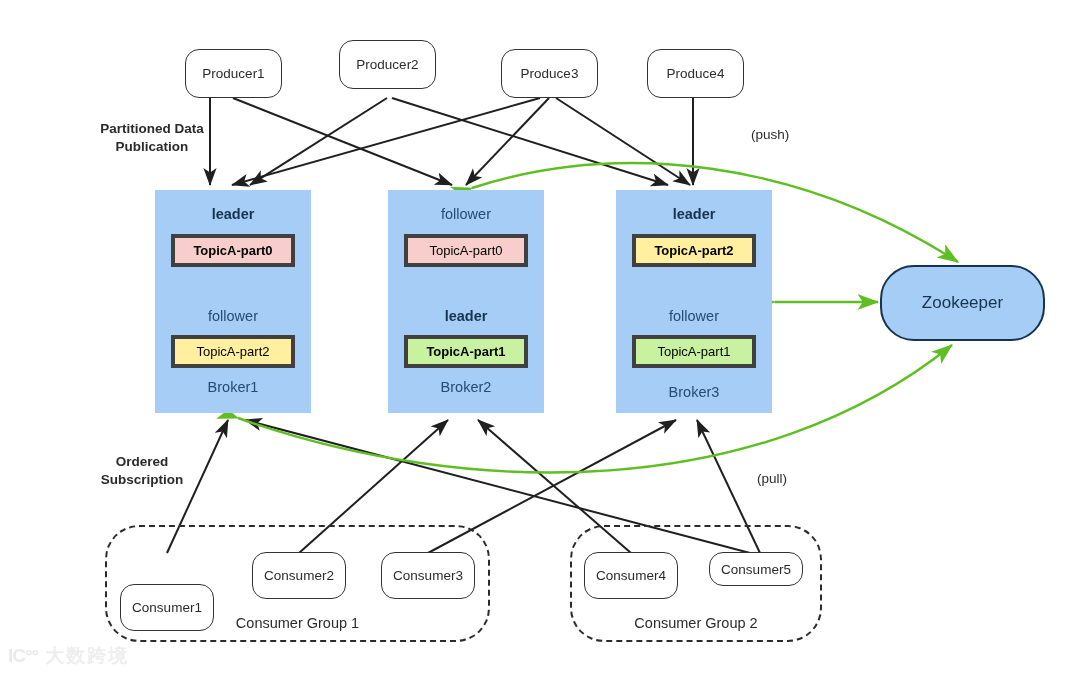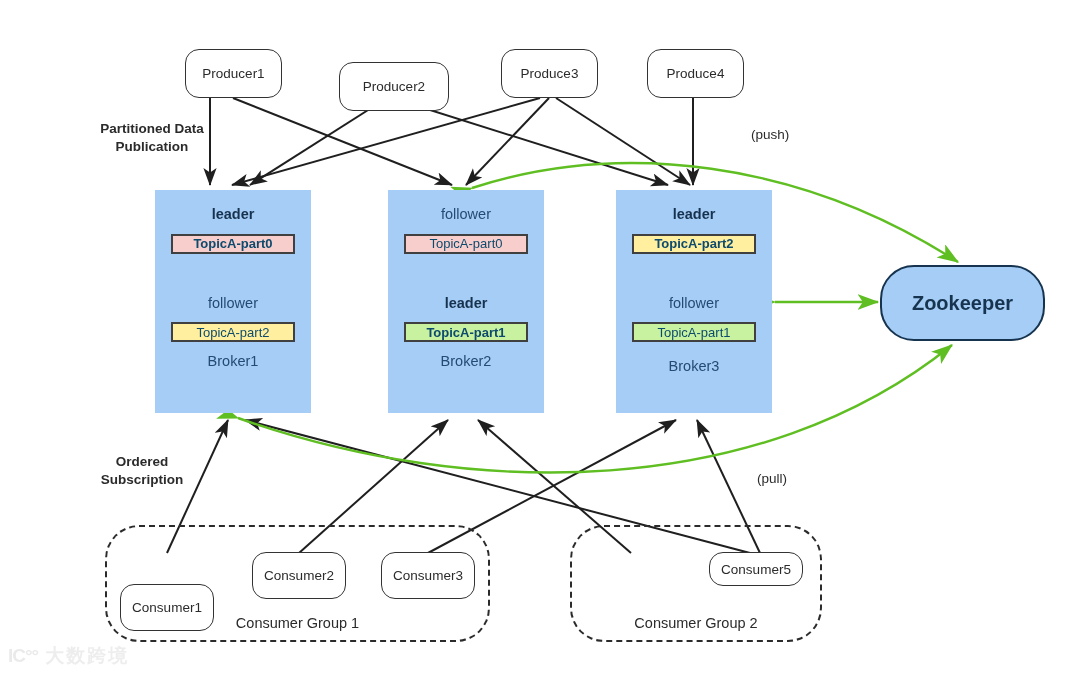--- a/index.html
+++ b/index.html
@@ -15,31 +15,31 @@
   .cap{border:1.6px solid #333333;border-radius:14px;background:#ffffff;
        color:#2b2b2b;font-size:13.5px;}
 
   
   .broker{background:#a5cdf5;border:0;flex-direction:column;
           justify-content:flex-start;color:#1d3b5c;}
   .broker .role{font-size:14.5px;line-height:1;color:#234b73;}
   .broker .role.lead{font-weight:bold;color:#17324f;}
   .broker .bname{font-size:14.5px;color:#234b73;}
 
-  .part{box-sizing:border-box;border:2px solid #404040;display:flex;
+  .part{box-sizing:border-box;border:4px solid #404040;display:flex;
         align-items:center;justify-content:center;font-size:13px;
-        color:#0c4a6e;width:124px;height:20px;}
+        color:#000000;width:124px;height:33px;}
   .part.b{font-weight:bold;}
   .part.pink{background:#f8cecc;}
   .part.yellow{background:#ffef9e;}
   .part.green{background:#c9f2a0;}
 
   
   .zk{background:#a5cdf5;border:2.2px solid #16344f;border-radius:34px;
-      font-weight:bold;font-size:20px;color:#16344f;}
+      font-weight:normal;font-size:17px;color:#16344f;}
 
   
   .group{position:absolute;box-sizing:border-box;border:2.2px dashed #2b2b2b;
          border-radius:34px;background:transparent;}
   .grouplabel{position:absolute;font-size:14.5px;color:#2b2b2b;
               text-align:center;}
 
   .sidelabel{position:absolute;font-weight:bold;font-size:13.5px;
              color:#2b2b2b;text-align:center;line-height:1.35;}
   .flowlabel{position:absolute;font-size:13.5px;color:#2b2b2b;}
@@ -101,21 +101,21 @@
     <path d="M 472 188 C 620 140, 800 160, 958 262" stroke="#5fbe21" stroke-width="2.4" fill="none" marker-end="url(#ahG)" marker-start="url(#ahG)"></path>
 
     <path d="M 238 418 C 470 500, 760 500, 952 345" stroke="#5fbe21" stroke-width="2.4" fill="none" marker-end="url(#ahG)" marker-start="url(#ahG)"></path>
 
     <line x1="775" y1="302" x2="878" y2="302" stroke="#5fbe21" stroke-width="2.4" marker-end="url(#ahG)" marker-start="url(#ahG)"></line>
   </svg>
 
   <div class="node cap" style="left:185px;top:49px;width:97px;height:49px;">
     <span>Producer1</span>
   </div>
-  <div class="node cap" style="left:339px;top:62px;width:110px;height:49px;">
+  <div class="node cap" style="left:339px;top:40px;width:97px;height:49px;">
     <span>Producer2</span>
   </div>
   <div class="node cap" style="left:501px;top:49px;width:97px;height:49px;">
     <span>Produce3</span>
   </div>
   <div class="node cap" style="left:647px;top:49px;width:97px;height:49px;">
     <span>Produce4</span>
   </div>
 
   <div class="node broker" style="left:155px;top:190px;width:156px;height:223px;">
@@ -166,20 +166,23 @@
     <span>Consumer2</span>
   </div>
   <div class="node cap" style="left:381px;top:552px;width:94px;height:47px;">
     <span>Consumer3</span>
   </div>
   <div class="grouplabel" style="left:105px;top:615px;width:385px;">
     <span>Consumer Group 1</span>
   </div>
 
   <div class="group" style="left:570px;top:525px;width:252px;height:117px;"></div>
+  <div class="node cap" style="left:584px;top:552px;width:94px;height:47px;">
+    <span>Consumer4</span>
+  </div>
   <div class="node cap" style="left:709px;top:552px;width:94px;height:34px;">
     <span>Consumer5</span>
   </div>
   <div class="grouplabel" style="left:570px;top:615px;width:252px;">
     <span>Consumer Group 2</span>
   </div>
 
   <div class="sidelabel" style="left:62px;top:120px;width:180px;">
     <div>Partitioned Data</div>
     <div>Publication</div>

